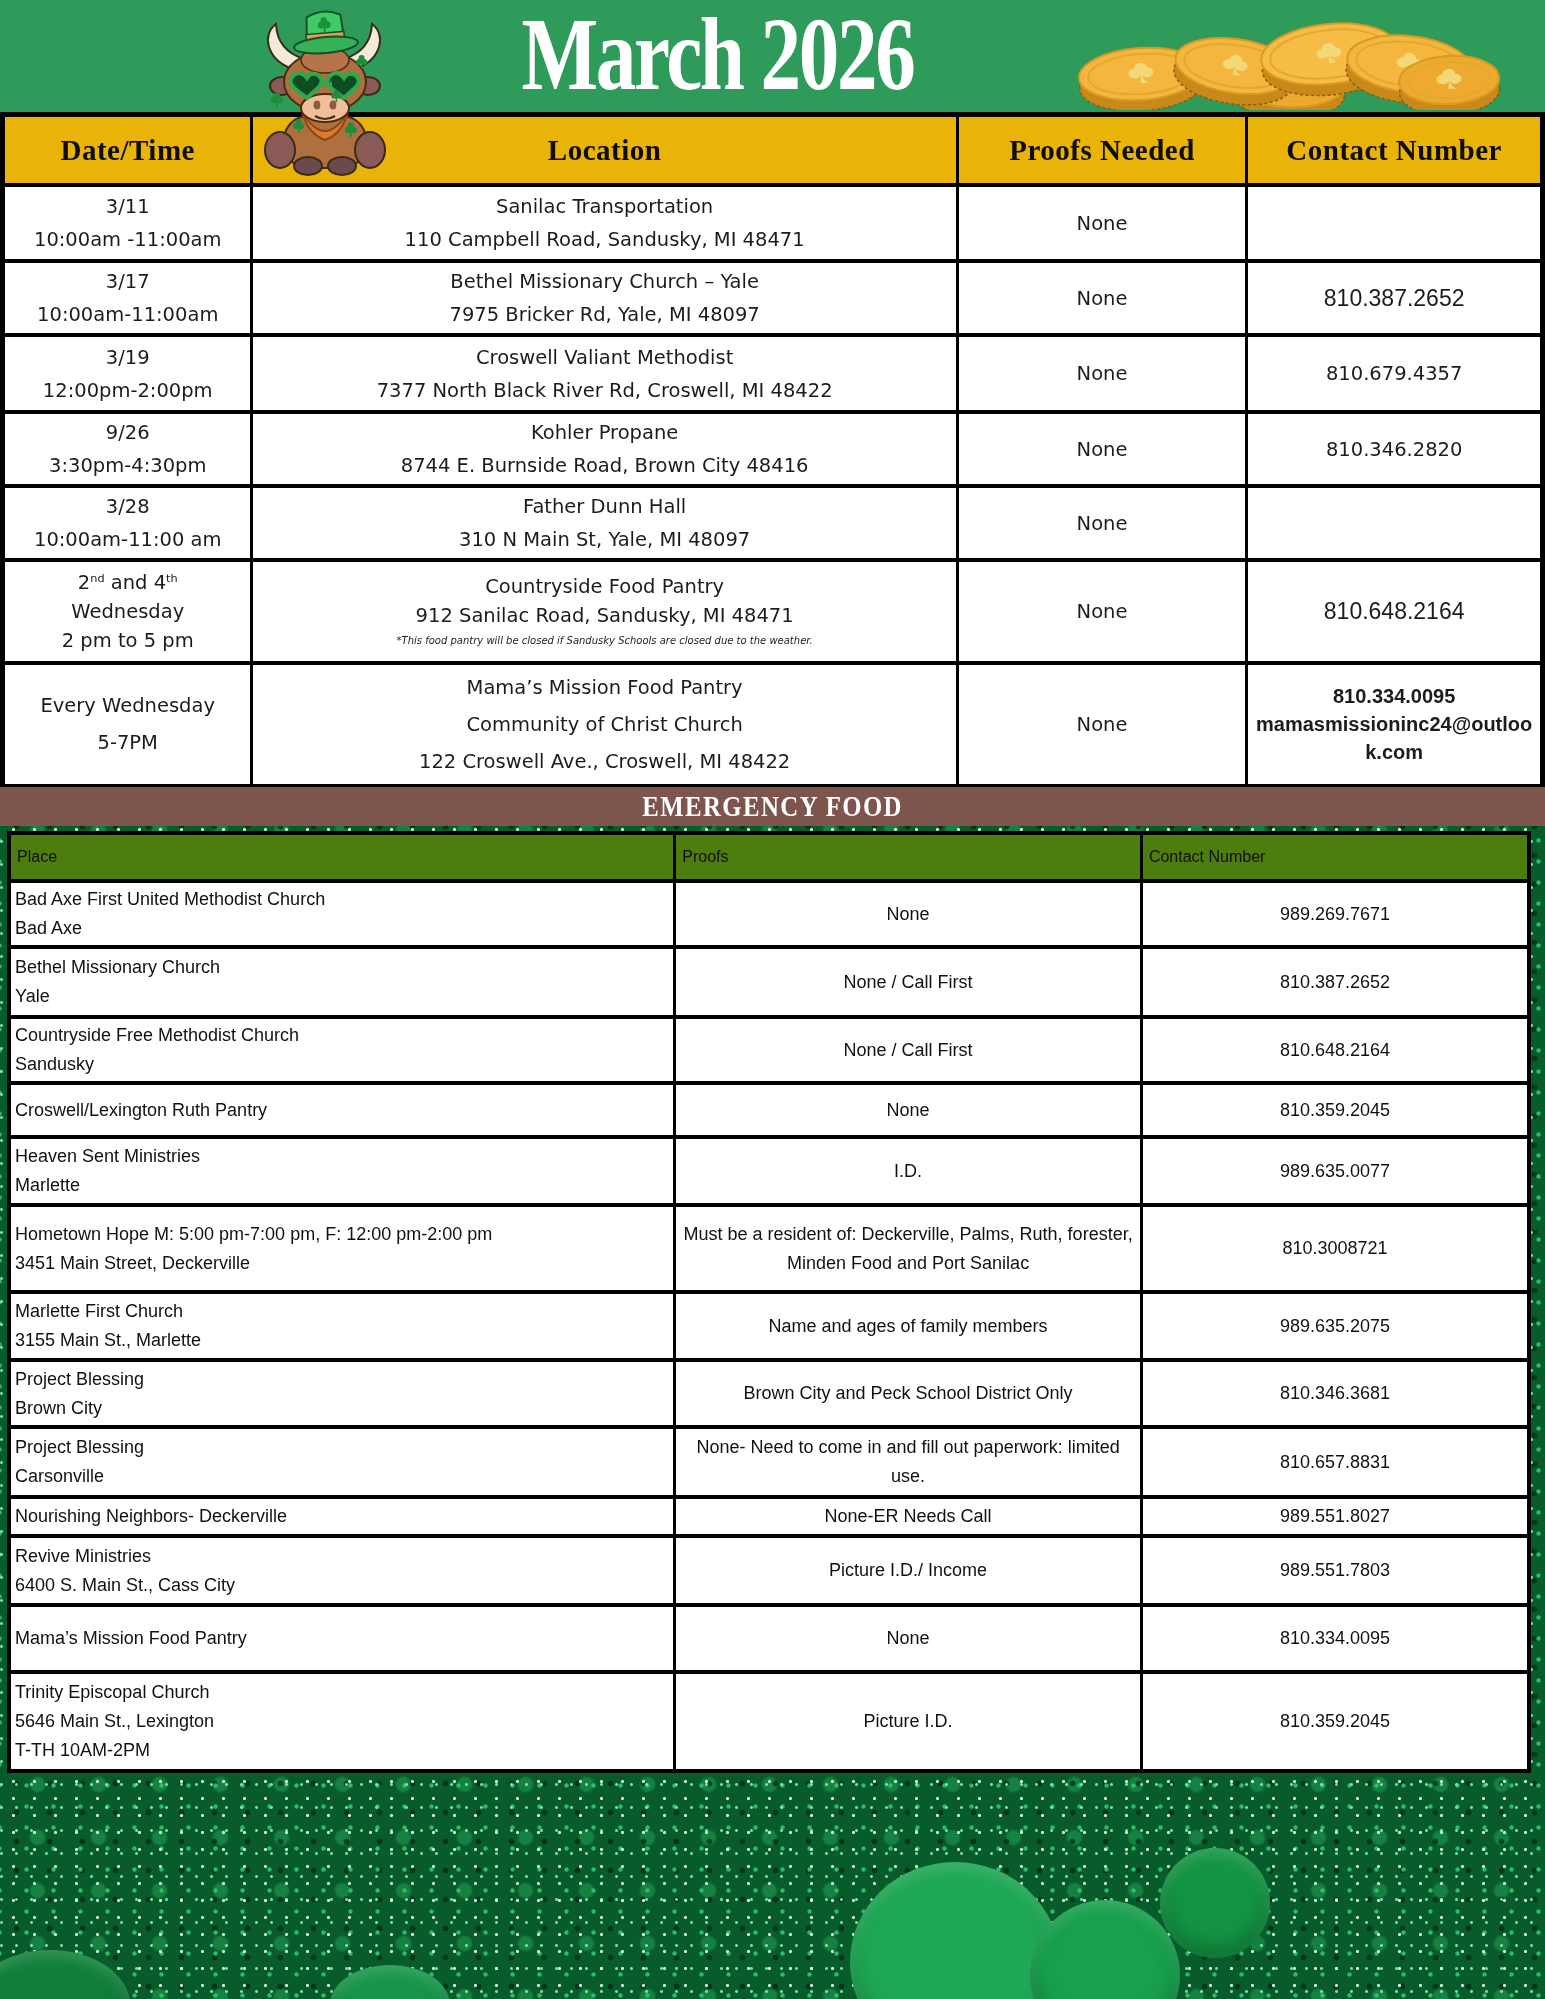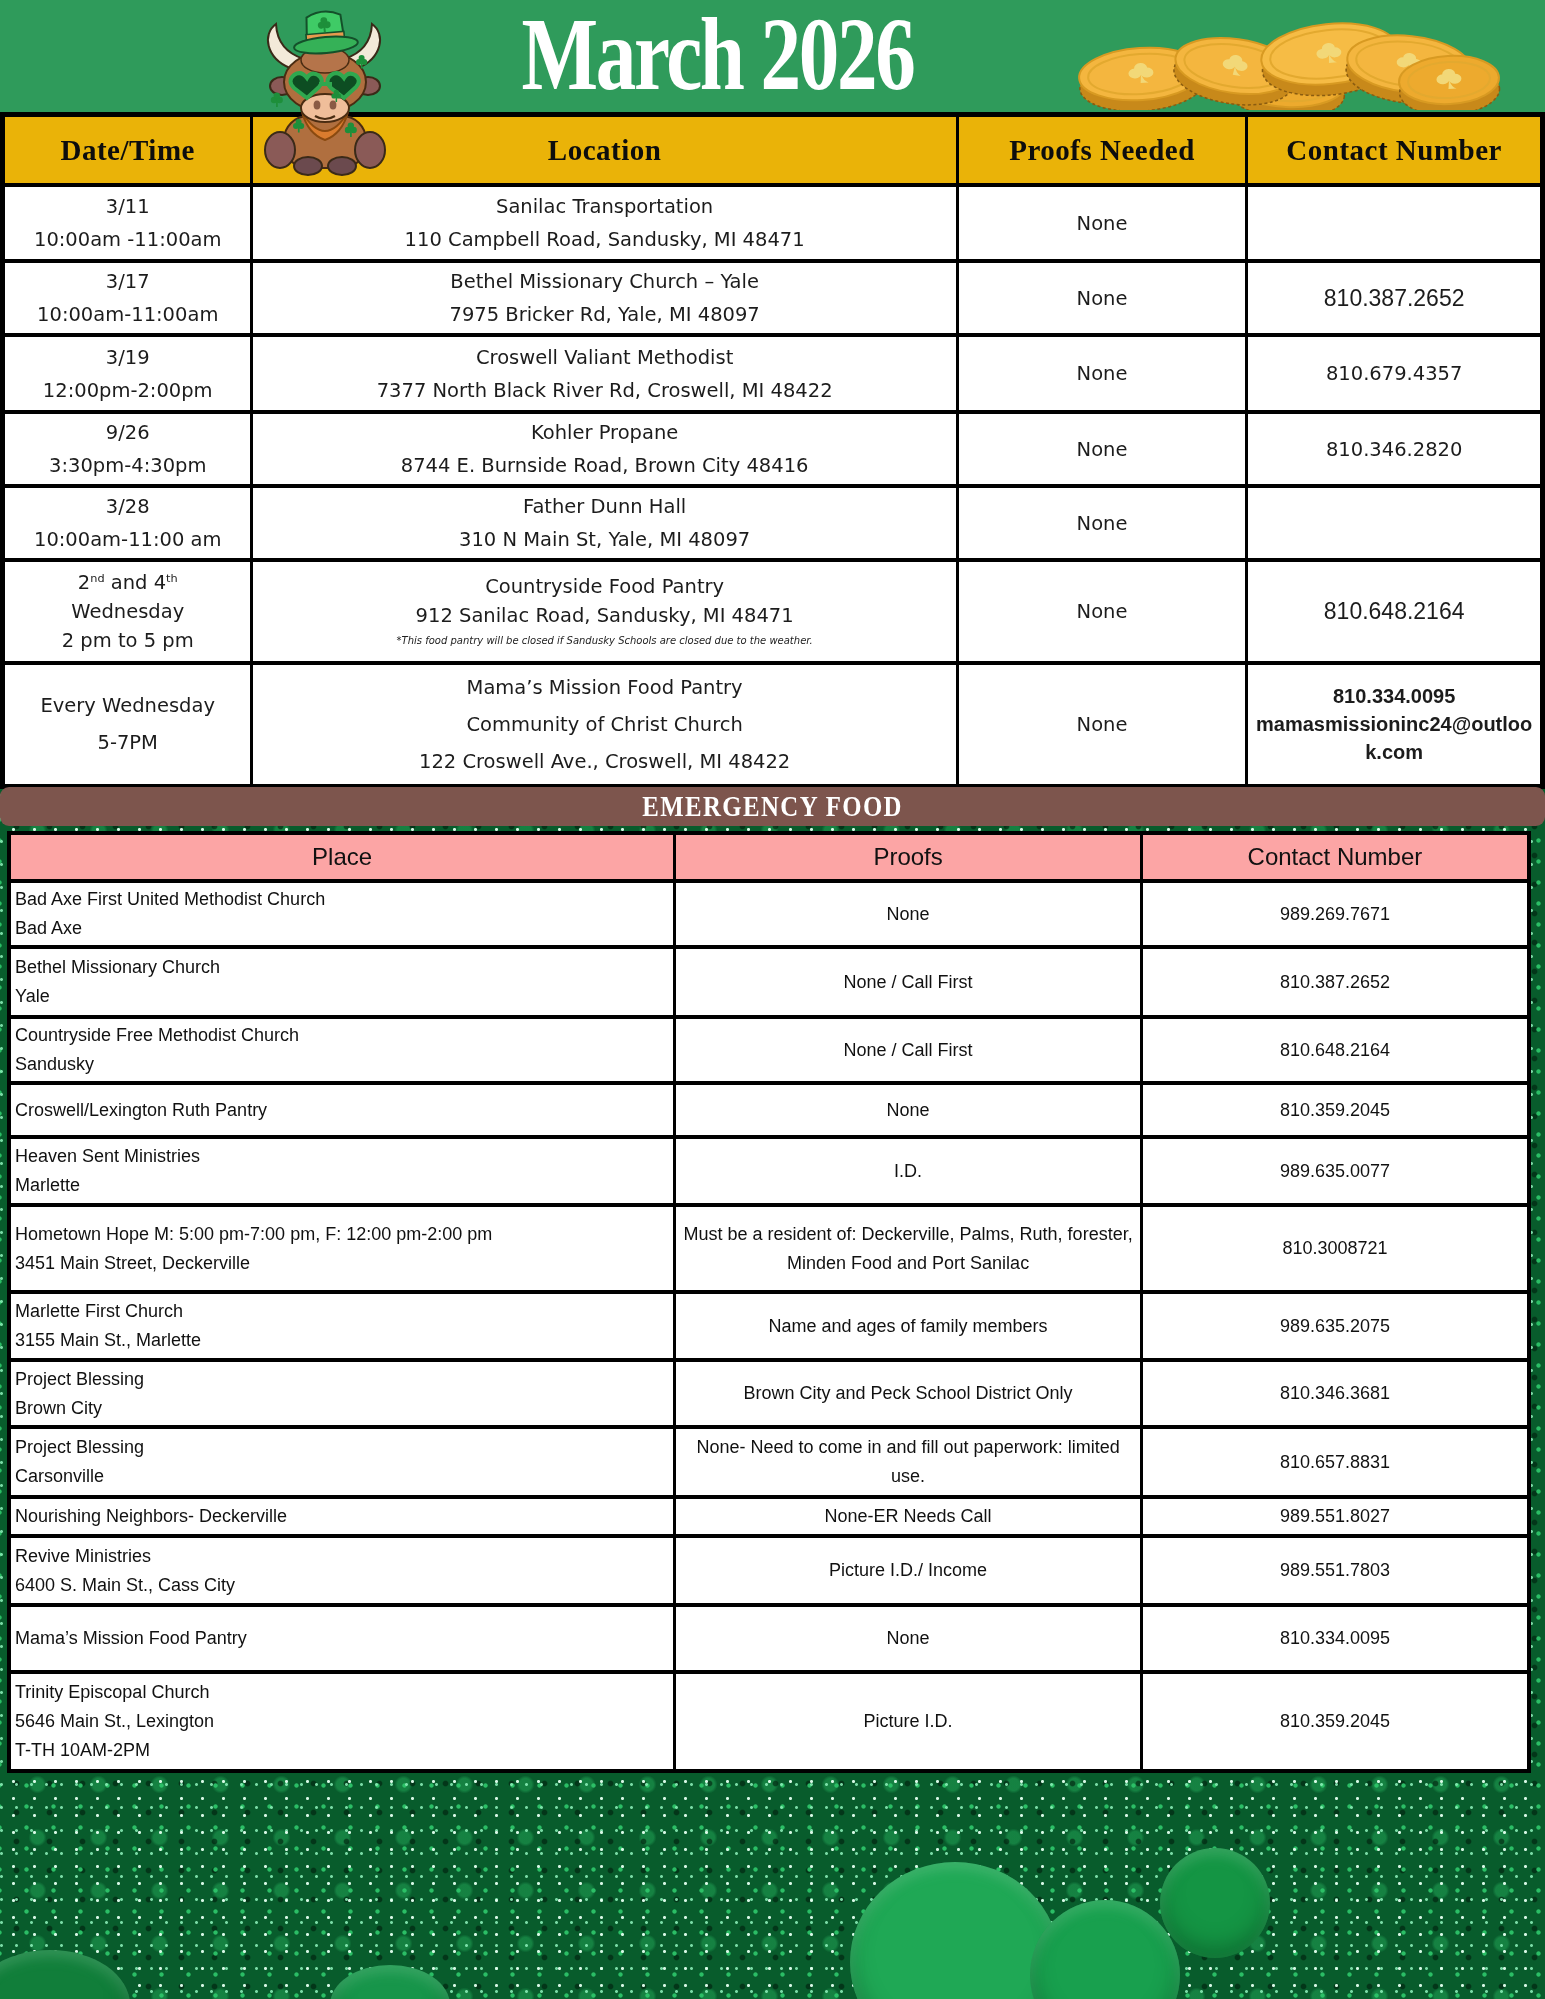--- a/index.html
+++ b/index.html
@@ -54,31 +54,31 @@
   #t1 tr:nth-child(6) td{line-height:29px;}
   #t1 tr:nth-child(7) td.c-loc,#t1 tr:nth-child(7) td.c-date{line-height:37px;}
   #t1 .note{font-style:italic;font-size:10px;line-height:21px;color:#222;}
   #t1 td.c-con.plain-large{font-family:"Liberation Sans",sans-serif;font-size:23px;}
   #t1 td.c-con.bold{font-family:"Liberation Sans",sans-serif;font-weight:700;
       font-size:20px;line-height:28px;word-break:break-all;}
   sup{font-size:58%;line-height:0;vertical-align:super;}
 
   
   .em-bar{position:absolute;left:0;top:787px;width:1545px;height:39px;background:#7d554d;
-      display:flex;align-items:center;justify-content:center;z-index:3;border-radius:9px;}
+      display:flex;align-items:center;justify-content:center;z-index:3;}
   .em-title{font-family:"Liberation Serif",serif;font-weight:700;color:#fff;
       font-size:27px;letter-spacing:1.5px;transform:scale(.92,1.1);}
 
   
   #t2wrap{position:absolute;left:7px;top:831px;width:1524px;z-index:3;}
   #t2{width:100%;table-layout:fixed;background:#fff;border:4px solid #000;}
   #t2 th,#t2 td{border:3px solid #000;border-top-width:4px;border-bottom-width:4px;
       vertical-align:middle;padding:2px 6px;overflow:hidden;
       font-family:"Liberation Sans",sans-serif;color:#111;}
-  #t2 th{background:#fca5a5;font-weight:400;font-size:24px;height:40px;text-align:center;}
+  #t2 th{background:#4d7c0f;font-weight:400;font-size:16px;height:40px;text-align:left;}
   #t2 col.c1{width:43.8%;} #t2 col.c2{width:30.7%;} #t2 col.c3{width:25.5%;}
   #t2 td{font-size:18px;line-height:29px;}
   #t2 td.p{text-align:left;padding-left:4px;}
   #t2 td.m{text-align:center;}
   #t2 tbody tr:nth-child(1){height:66px;}
   #t2 tbody tr:nth-child(2){height:70px;}
   #t2 tbody tr:nth-child(3){height:66px;}
   #t2 tbody tr:nth-child(4){height:54px;}
   #t2 tbody tr:nth-child(5){height:68px;}
   #t2 tbody tr:nth-child(6){height:87px;}

